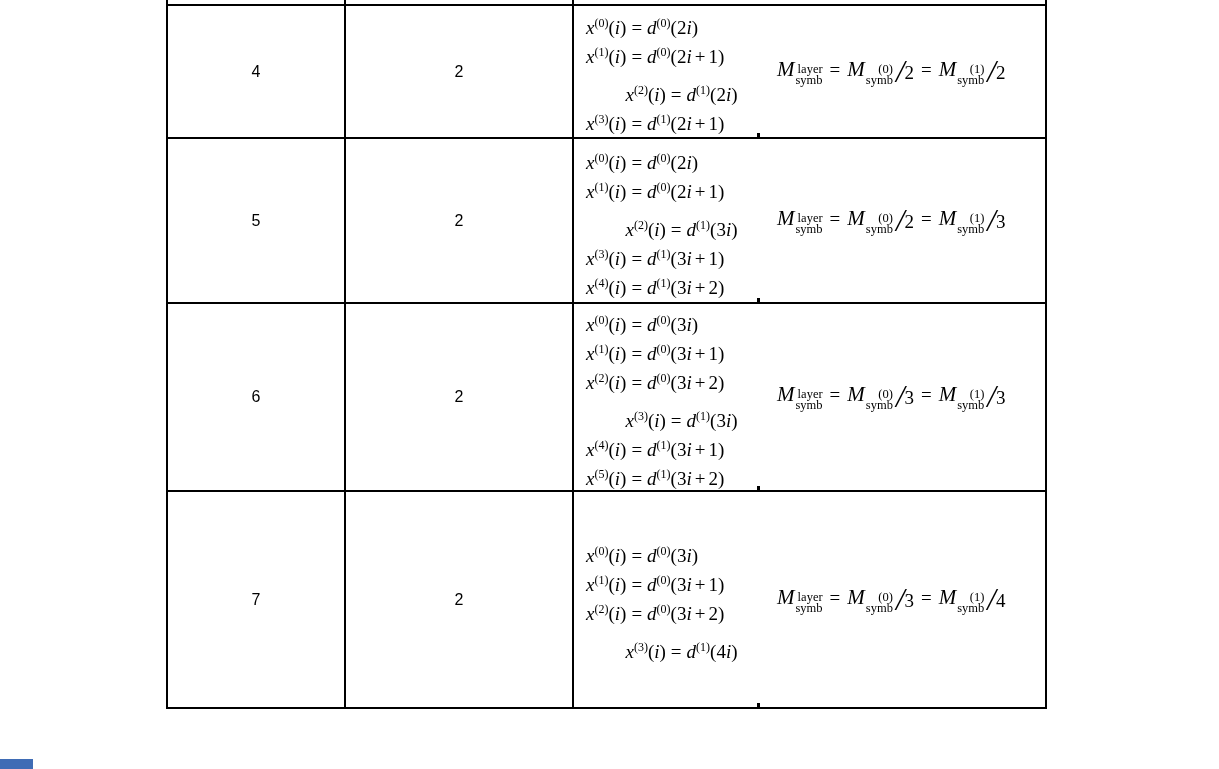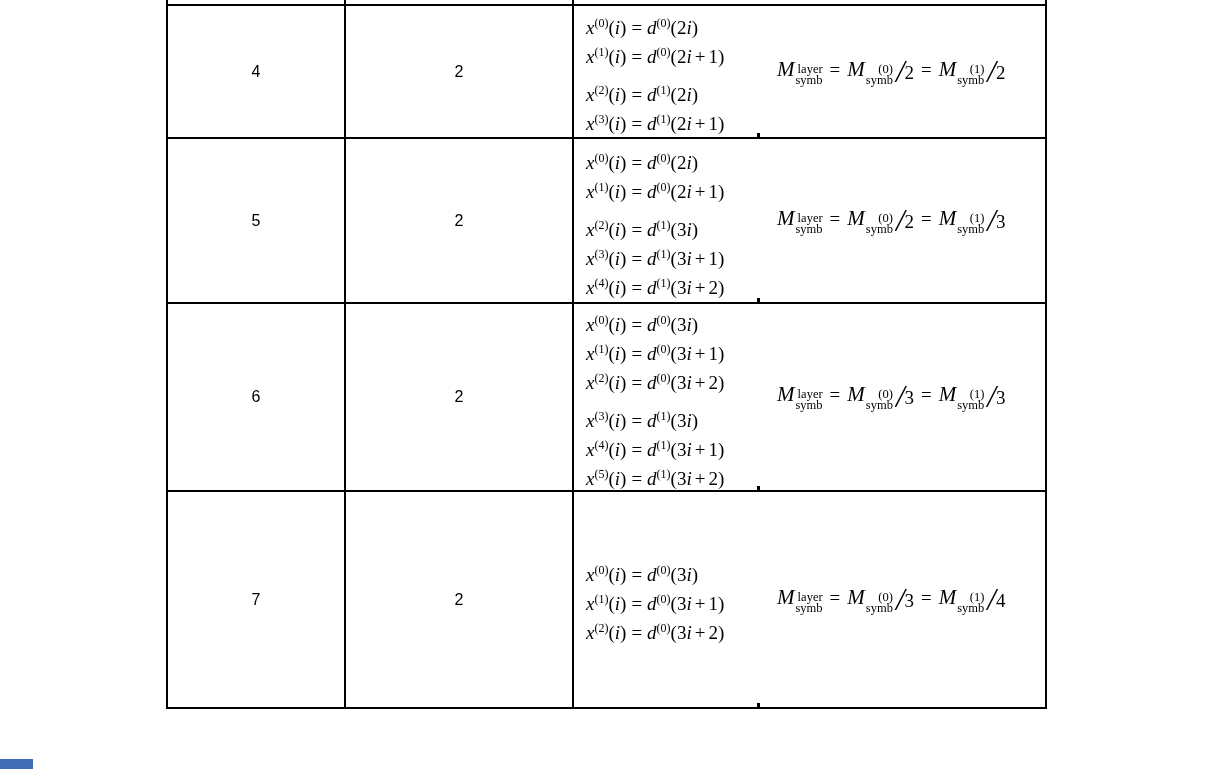--- a/index.html
+++ b/index.html
@@ -21,21 +21,21 @@
   .c1,.c2{
     display:flex;align-items:center;justify-content:center;
     font-family:"Liberation Sans",sans-serif;font-size:16px;
     box-sizing:border-box;
   }
   .c1{width:178px;border-right:2px solid #000;}
   .c2{width:228px;border-right:2px solid #000;}
   .c3{flex:1;display:flex;align-items:center;padding-left:12px;box-sizing:border-box;}
   .fblock{width:191px;}
   .fline{height:29px;line-height:29px;font-size:19px;white-space:nowrap;}
-  .fline.grp{margin-top:9px;}
+  .fline.grp{margin-top:9px;text-align:center;}
   .it{font-style:italic;}
   .up{font-style:normal;}
   .sp{font-size:12px;vertical-align:7px;font-style:normal;}
   .eqs{font-style:normal;margin:0 5px;}
   .off{margin:0 3px;font-style:normal;}
   
   .mblock{white-space:nowrap;}
   .Mv{font-style:italic;font-size:21px;}
   .ss{display:inline-block;font-size:12.5px;line-height:11px;vertical-align:-8px;margin-left:1px;text-align:right;font-style:normal;}
   .ss div{display:block;}
@@ -100,20 +100,21 @@
     </div>
   </div>
     <div class="trow r3">
     <div class="c1">7</div>
     <div class="c2">2</div>
     <div class="c3">
       <div class="fblock">
           <div class="fline"><span class="it">x</span><span class="sp">(0)</span><span class="up">(</span><span class="it">i</span><span class="up">)</span><span class="eqs">=</span><span class="it">d</span><span class="sp">(0)</span><span class="up">(</span><span class="up">3</span><span class="it">i</span><span class="up">)</span></div>
           <div class="fline"><span class="it">x</span><span class="sp">(1)</span><span class="up">(</span><span class="it">i</span><span class="up">)</span><span class="eqs">=</span><span class="it">d</span><span class="sp">(0)</span><span class="up">(</span><span class="up">3</span><span class="it">i</span><span class="off">+</span><span class="up">1</span><span class="up">)</span></div>
           <div class="fline"><span class="it">x</span><span class="sp">(2)</span><span class="up">(</span><span class="it">i</span><span class="up">)</span><span class="eqs">=</span><span class="it">d</span><span class="sp">(0)</span><span class="up">(</span><span class="up">3</span><span class="it">i</span><span class="off">+</span><span class="up">2</span><span class="up">)</span></div>
+          <div class="fline grp"><span class="it">x</span><span class="sp">(3)</span><span class="up">(</span><span class="it">i</span><span class="up">)</span><span class="eqs">=</span><span class="it">d</span><span class="sp">(1)</span><span class="up">(</span><span class="up">4</span><span class="it">i</span><span class="up">)</span></div>
         </div>
       <div class="mblock"><span class="Mv">M</span><span class="ss"><div>layer</div><div>symb</div></span><span class="meq">=</span><span class="Mv">M</span><span class="ss"><div>(0)</div><div>symb</div></span><span class="bigslash">/</span><span class="den">3</span><span class="meq">=</span><span class="Mv">M</span><span class="ss"><div>(1)</div><div>symb</div></span><span class="bigslash">/</span><span class="den">4</span></div>
     </div>
   </div>
   </div>
 
 <div class="hstub" style="top:133px;"></div>
 <div class="hstub" style="top:298px;"></div>
 <div class="hstub" style="top:486px;"></div>
 <div class="hstub" style="top:703px;"></div>

